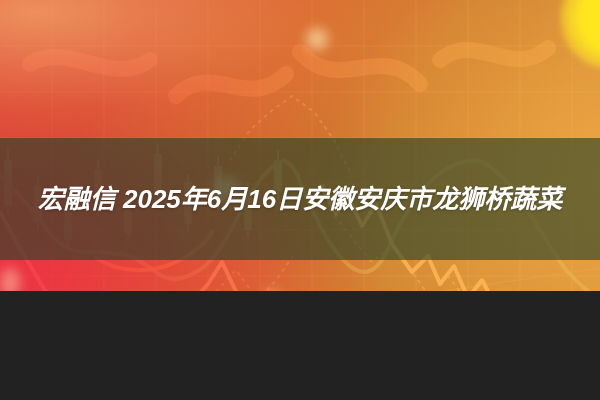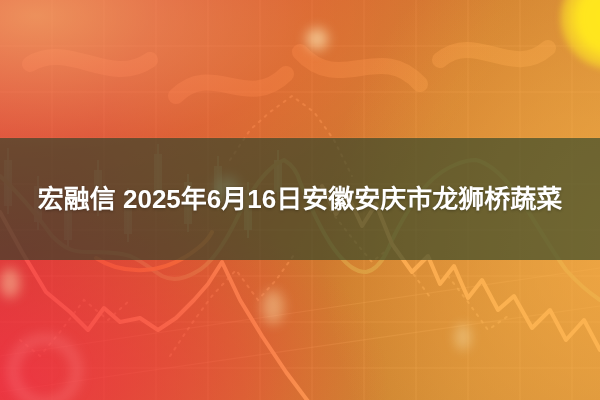--- a/index.html
+++ b/index.html
@@ -1,22 +1,23 @@
 <!DOCTYPE html>
 <html lang="zh-CN"><head>
 <meta charset="utf-8">
 <title>宏融信 banner</title>
 <style>
   html,body{margin:0;padding:0;background:#222;}
   #stage{
     position:relative;
-    width:600px;height:400px;
+    width:600px;height:291px;
     overflow:hidden;
     font-family:"Liberation Sans","DejaVu Sans",sans-serif;
     user-select:none;
+    font-style:italic;
   }
   .layer{position:absolute;inset:0;}
 
   
   #chart-art{background:#0e1a17;}
   #chart-art svg{display:block;width:600px;height:400px;}
 
   
   #wash-main{
     background:

